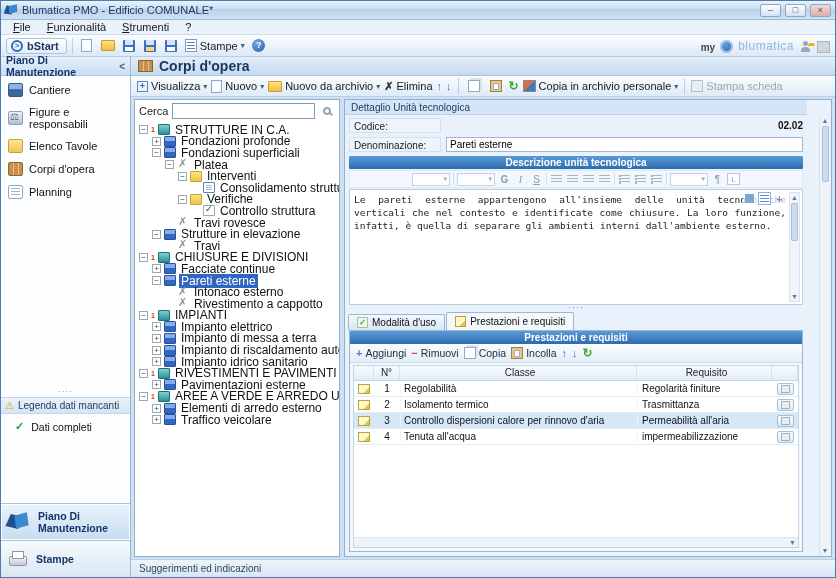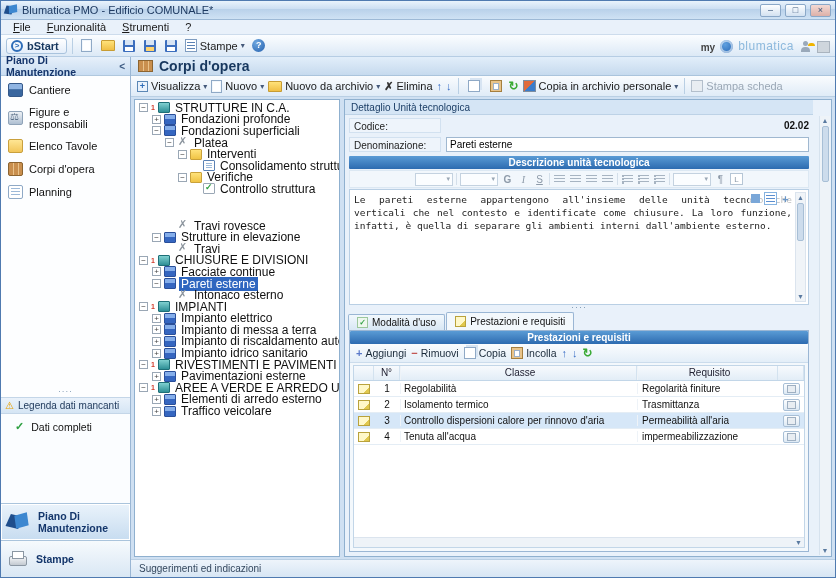--- a/index.html
+++ b/index.html
@@ -131,21 +131,21 @@
   .ti-tools::before { content:"✗"; position:absolute; left:1px; top:-2px; color:#8a939c; font-size:11px; }
   .ti-folder { background:linear-gradient(#ffe27a,#f0c445); border:1px solid #caa23a; }
   .ti-doc { background:#fff; border:1px solid #5b82b4; }
   .ti-doc::before { content:""; position:absolute; left:2px; top:2px; right:2px; height:1px; background:#9dbbdb; box-shadow:0 2px 0 #9dbbdb, 0 4px 0 #9dbbdb; }
   .ti-doccheck { background:#fff; border:1px solid #9aa7b5; }
   .ti-doccheck::before { content:"✓"; position:absolute; left:1px; top:-2px; color:#2fa042; font-size:9px; font-weight:bold; }
   .tree-label { font-size:12px; color:#111; padding:0 2px; }
   .tree-label-sel { background:#2e66c0; color:#fff; }
 
   
-  .detail-panel { flex:1; min-width:0; border:1px solid #8fb0cf; background:#e9f1fa; display:flex; flex-direction:column; position:relative; padding-right:18px; }
+  .detail-panel { flex:1; min-width:0; border:1px solid #8fb0cf; background:#e9f1fa; display:flex; flex-direction:column; position:relative; padding-right:24px; }
   .caption { height:15px; flex:none; display:flex; align-items:center; padding:0 6px; background:#d5e5f5; border-bottom:1px solid #bdd2e6; font-size:10px; color:#1c3e66; }
   .form-row { height:17px; flex:none; display:flex; align-items:center; margin:2px 4px 0 4px; gap:5px;justify-content:space-between; }
   .form-label { width:92px; flex:none; height:15px; line-height:15px; background:#eef4fb; border:1px solid #d2e1f0; font-size:10px; color:#222; padding-left:4px; }
   .codice-value { font-size:10px; font-weight:bold; color:#111; margin-left:80px; }
   .form-input { flex:1; height:15px; border:1px solid #a0b8d0; background:#fff; font-size:10px; padding:0 3px; font-family:"Liberation Sans",sans-serif; }
   .blue-header { height:13px; flex:none; margin:3px 4px 0 4px; display:flex; align-items:center; justify-content:center;
     background:linear-gradient(#5a9bd5,#2d6bb0); border-radius:1px; font-size:10px; font-weight:bold; color:#fff; }
   .rtf-toolbar { height:18px; flex:none; margin:1px 4px 0 4px; display:flex; align-items:center; justify-content:center; gap:3px;
     background:#f2f7fc; border:1px solid #dce8f3; color:#8d9aa9; }
   .rtf-dd { width:38px; height:13px; background:#fbfdff; border:1px solid #c4d2e0; display:flex; align-items:center; justify-content:flex-end; padding-right:2px; font-size:7px; color:#9aa7b5; }
@@ -354,20 +354,27 @@
         <span class="tb-sep"></span>
         <span class="mt-item disabled-item">
           <span class="ic-stampascheda"></span>
           <span>Stampa scheda</span>
         </span>
       </div>
 
       <div class="content">
 
         <div class="tree-panel">
+          <div class="search-row">
+            <span class="search-label">Cerca</span>
+            <input class="search-input" value="" style="">
+            <span class="search-btn">
+                <span class="mag"></span>
+              </span>
+          </div>
           <div class="tree" id="tree">
               <div class="tree-row" style="padding-left: 3px;">
                 <span class="toggle">−</span>
                 <span class="badge1">1</span>
                 <span class="ti ti-category"></span>
                 <span class="tree-label">STRUTTURE IN C.A.</span>
               </div>
               <div class="tree-row" style="padding-left: 16px;">
                 <span class="toggle">+</span>
                 <span class="ti ti-unit"></span>
@@ -396,21 +403,21 @@
               <div class="tree-row" style="padding-left: 42px;">
                 <span class="toggle">−</span>
                 <span class="ti ti-folder"></span>
                 <span class="tree-label">Verifiche</span>
               </div>
               <div class="tree-row" style="padding-left: 55px;">
                 <span class="toggle-spacer"></span>
                 <span class="ti ti-doccheck"></span>
                 <span class="tree-label">Controllo struttura</span>
               </div>
-              <div class="tree-row" style="padding-left: 29px; margin-top: 25px;">
+              <div class="tree-row" style="padding-left: 29px;">
                 <span class="toggle-spacer"></span>
                 <span class="ti ti-tools"></span>
                 <span class="tree-label">Travi rovesce</span>
               </div>
               <div class="tree-row" style="padding-left: 16px;">
                 <span class="toggle">−</span>
                 <span class="ti ti-unit"></span>
                 <span class="tree-label">Strutture in elevazione</span>
               </div>
               <div class="tree-row" style="padding-left: 29px;">
@@ -431,20 +438,25 @@
               </div>
               <div class="tree-row" style="padding-left: 16px;">
                 <span class="toggle">−</span>
                 <span class="ti ti-unit"></span>
                 <span class="tree-label tree-label-sel">Pareti esterne</span>
               </div>
               <div class="tree-row" style="padding-left: 29px;">
                 <span class="toggle-spacer"></span>
                 <span class="ti ti-tools"></span>
                 <span class="tree-label">Intonaco esterno</span>
+              </div>
+              <div class="tree-row" style="padding-left: 29px;">
+                <span class="toggle-spacer"></span>
+                <span class="ti ti-tools"></span>
+                <span class="tree-label">Rivestimento a cappotto</span>
               </div>
               <div class="tree-row" style="padding-left: 3px;">
                 <span class="toggle">−</span>
                 <span class="badge1">1</span>
                 <span class="ti ti-category"></span>
                 <span class="tree-label">IMPIANTI</span>
               </div>
               <div class="tree-row" style="padding-left: 16px;">
                 <span class="toggle">+</span>
                 <span class="ti ti-unit"></span>

